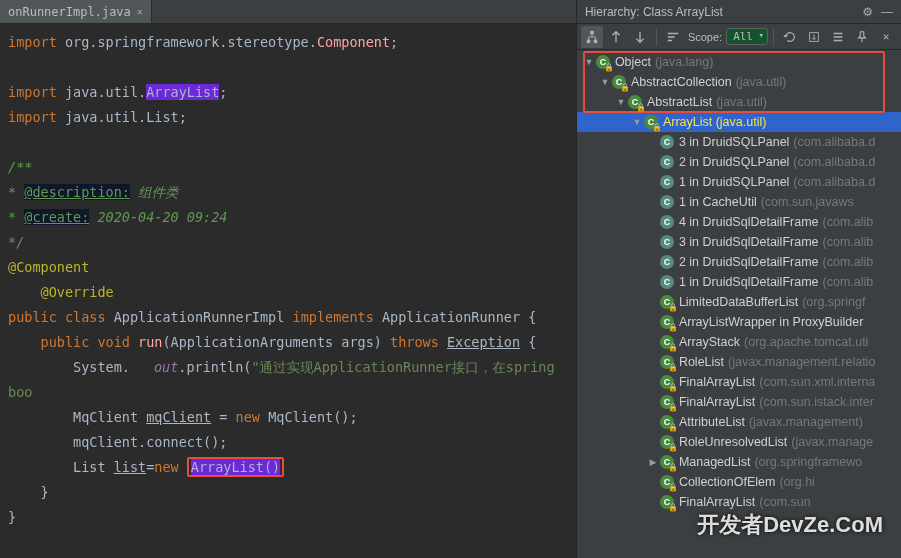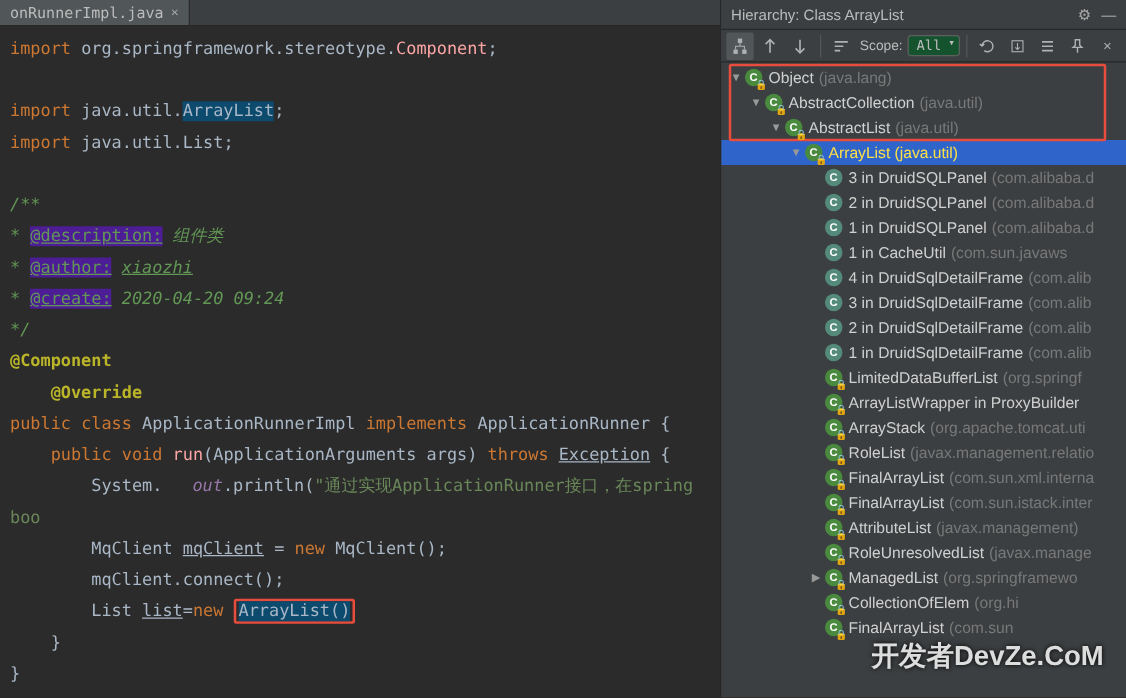--- a/index.html
+++ b/index.html
@@ -6,28 +6,28 @@
   body { font-family: 'Consolas', monospace; background:#2b2b2b; color:#a9b7c6; font-size:13px; width:901px; height:558px; overflow:hidden; position:relative; }
   .container { display:flex; height:558px; }
   
   .editor-pane { width:582px; background:#2b2b2b; display:flex; flex-direction:column; }
   .tab-bar { height:24px; background:#3c3f41; display:flex; border-bottom:1px solid #272727; }
   .tab { background:#515658; color:#bbbbbb; padding:3px 8px; font-size:12px; display:flex; align-items:center; gap:6px; border-right:1px solid #2b2b2b; }
   .tab .close { color:#aaa; cursor:pointer; font-size:10px; }
   .code-area { flex:1; padding:6px 8px; font-size:13.5px; line-height:25px; position:relative; }
   .kw   { color:#cc7832; }
   .str  { color:#6a8759; }
-  .ann  { color:#bbb529;font-weight:bold; }
+  .ann  { color:#bbb529; }
   .doc  { color:#629755; font-style:italic; }
-  .tag  { color:#629755; text-decoration:underline; background:#4c1d95; }
+  .tag  { color:#629755; text-decoration:underline; background:#0f172a; }
   .tagv { color:#629755; font-style:italic; }
   .cls  { color:#fca5a5; }
   .field{ color:#9876aa; font-style:italic;margin-left:24px; }
   .param{ color:#a9b7c6; text-decoration:underline; }
-  .sel  { background:#0c4a6e; }
+  .sel  { background:#6d28d9; }
   .red-box { border:2px solid #e74c3c; padding:0 2px; border-radius:2px; }
   
   .hierarchy-pane { flex:1; background:#3c3f41; border-left:1px solid #272727; display:flex; flex-direction:column; }
   .hier-header { height:24px; background:#3c3f41; color:#bbbbbb; display:flex; align-items:center; padding:0 8px; font-family:Arial,sans-serif; font-size:12px; border-bottom:1px solid #272727; }
   .hier-header .spacer { flex:1; }
   .gear { color:#aaa; cursor:pointer; }
   .toolbar { height:26px; background:#3c3f41; display:flex; align-items:center; padding:0 4px; gap:2px; border-bottom:1px solid #272727; font-size:11px; }
   .tool-btn { width:22px; height:22px; display:flex; align-items:center; justify-content:center; color:#afb1b3; cursor:pointer; border-radius:2px; }
   .tool-btn svg { width:14px; height:14px; }
   .tool-btn.pressed { background:#515658; }
@@ -63,21 +63,20 @@
       </div>
     </div>
     <div class="code-area">
 <div><span class="kw">import</span><span> org.springframework.stereotype.</span><span class="cls">Component</span><span>;</span></div>
 <div>&nbsp;</div>
 <div><span class="kw">import</span><span> java.util.</span><span class="sel">ArrayList</span><span>;</span></div>
 <div><span class="kw">import</span><span> java.util.</span><span>List</span><span>;</span></div>
 <div>&nbsp;</div>
 <div class="doc">/**</div>
 <div><span class="doc"> * </span><span class="tag">@description:</span><span class="doc"> 组件类</span></div>
-<div><span class="doc"> * </span><span class="tag">@author:</span> <span class="tagv" style="text-decoration:underline">xiaozhi</span></div>
 <div><span class="doc"> * </span><span class="tag">@create:</span> <span class="tagv">2020-04-20 09:24</span></div>
 <div class="doc"> */</div>
 <div class="ann">@Component</div>
 <div>&nbsp;&nbsp;&nbsp;&nbsp;<span class="ann">@Override</span></div>
 <div><span class="kw">public </span><span class="kw">class </span><span>ApplicationRunnerImpl </span><span class="kw">implements </span><span>ApplicationRunner </span><span>{</span></div>
 <div>&nbsp;&nbsp;&nbsp;&nbsp;<span class="kw">public </span><span class="kw">void </span><span class="cls">run</span>(<span>ApplicationArguments </span><span>args</span>)<span class="kw"> throws </span><span class="param">Exception</span> {</div>
 <div>&nbsp;&nbsp;&nbsp;&nbsp;&nbsp;&nbsp;&nbsp;&nbsp;<span>System.</span><span class="field">out</span><span>.println(</span><span class="str">"通过实现ApplicationRunner接口，在spring boo</span></div>
 <div>&nbsp;&nbsp;&nbsp;&nbsp;&nbsp;&nbsp;&nbsp;&nbsp;<span>MqClient </span><span style="text-decoration:underline">mqClient</span><span> = </span><span class="kw">new </span><span>MqClient();</span></div>
 <div>&nbsp;&nbsp;&nbsp;&nbsp;&nbsp;&nbsp;&nbsp;&nbsp;<span>mqClient.connect();</span></div>
 <div>&nbsp;&nbsp;&nbsp;&nbsp;&nbsp;&nbsp;&nbsp;&nbsp;<span>List </span><span style="text-decoration:underline">list</span><span>=</span><span class="kw">new </span><span class="red-box"><span class="sel">ArrayList()</span></span></div>

